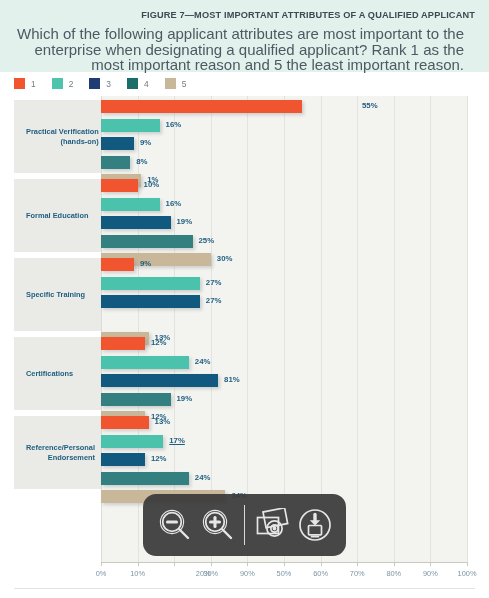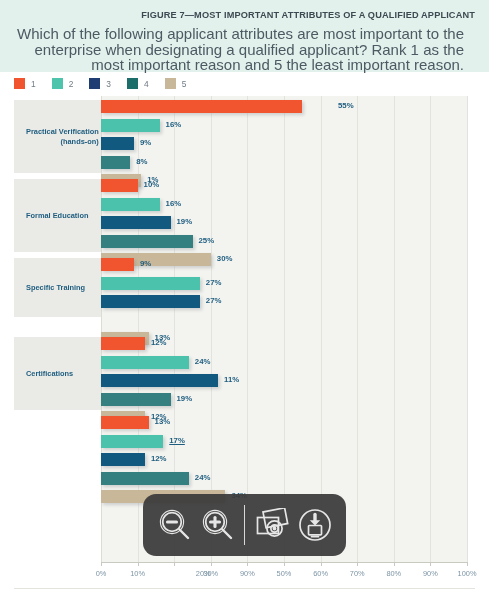--- a/index.html
+++ b/index.html
@@ -254,21 +254,21 @@
       <div class="gridline" style="left: 366px;"></div>
     </div>
   <div id="groups">
       <div class="group" style="top: 4px; height: 73px;">
         <div class="group-panel" style="height: 73px;">
           <div class="group-label">Practical Verification
 (hands-on)</div>
         </div>
         <div class="bar-row" style="top: 0px; width: 366px;">
           <div class="bar" style="width: 201.3px; background: rgb(240, 85, 47);"></div>
-          <div class="bar-value" style="left: 197px; padding-left: 40px;">55%</div>
+          <div class="bar-value" style="left: 221px; padding-left: 40px;">55%</div>
         </div>
         <div class="bar-row" style="top: 18.6px; width: 366px;">
           <div class="bar" style="width: 58.56px; background: rgb(75, 195, 172);"></div>
           <div class="bar-value" style="left: 64.56px;">16%</div>
         </div>
         <div class="bar-row" style="top: 37.2px; width: 366px;">
           <div class="bar" style="width: 32.94px; background: rgb(18, 89, 127);"></div>
           <div class="bar-value" style="left: 38.94px;">9%</div>
         </div>
         <div class="bar-row" style="top: 55.8px; width: 366px;">
@@ -299,21 +299,21 @@
         <div class="bar-row" style="top: 55.8px; width: 343px;">
           <div class="bar" style="width: 91.5px; background: rgb(52, 127, 128);"></div>
           <div class="bar-value" style="left: 97.5px;">25%</div>
         </div>
         <div class="bar-row" style="top: 74.4px; width: 366px;">
           <div class="bar" style="width: 109.8px; background: rgb(201, 183, 154);"></div>
           <div class="bar-value" style="left: 115.8px;">30%</div>
         </div>
       </div>
       <div class="group" style="top: 162px; height: 73px;">
-        <div class="group-panel" style="height: 59px;">
+        <div class="group-panel" style="height: 73px;">
           <div class="group-label">Specific Training</div>
         </div>
         <div class="bar-row" style="top: 0px; width: 366px;">
           <div class="bar" style="width: 32.94px; background: rgb(240, 85, 47);"></div>
           <div class="bar-value" style="left: 38.94px;">9%</div>
         </div>
         <div class="bar-row" style="top: 18.6px; width: 366px;">
           <div class="bar" style="width: 98.82px; background: rgb(75, 195, 172);"></div>
           <div class="bar-value" style="left: 104.82px;">27%</div>
         </div>
@@ -333,32 +333,36 @@
         <div class="bar-row" style="top: 0px; width: 366px;">
           <div class="bar" style="width: 43.92px; background: rgb(240, 85, 47);"></div>
           <div class="bar-value" style="left: 49.92px;">12%</div>
         </div>
         <div class="bar-row" style="top: 18.6px; width: 366px;">
           <div class="bar" style="width: 87.84px; background: rgb(75, 195, 172);"></div>
           <div class="bar-value" style="left: 93.84px;">24%</div>
         </div>
         <div class="bar-row" style="top: 37.2px; width: 366px;">
           <div class="bar" style="width: 117.12px; background: rgb(18, 89, 127);"></div>
-          <div class="bar-value" style="left: 123.12px;">11%</div>
+          <div class="bar-value" style="left: 123.12px;">81%</div>
         </div>
         <div class="bar-row" style="top: 55.8px; width: 366px;">
           <div class="bar" style="width: 69.54px; background: rgb(52, 127, 128);"></div>
           <div class="bar-value" style="left: 75.54px;">19%</div>
         </div>
         <div class="bar-row" style="top: 74.4px; width: 366px;">
           <div class="bar" style="width: 43.92px; background: rgb(201, 183, 154);"></div>
           <div class="bar-value" style="left: 49.92px;">12%</div>
         </div>
       </div>
       <div class="group" style="top: 320px; height: 73px;">
+        <div class="group-panel" style="height: 73px;">
+          <div class="group-label">Reference/Personal
+Endorsement</div>
+        </div>
         <div class="bar-row" style="top: 0px; width: 366px;">
           <div class="bar" style="width: 47.58px; background: rgb(240, 85, 47);"></div>
           <div class="bar-value" style="left: 53.58px;">13%</div>
         </div>
         <div class="bar-row" style="top: 18.6px; width: 366px;">
           <div class="bar" style="width: 62.22px; background: rgb(75, 195, 172);"></div>
           <div class="bar-value" style="left: 68.22px; text-decoration: underline;">17%</div>
         </div>
         <div class="bar-row" style="top: 37.2px; width: 366px;">
           <div class="bar" style="width: 43.92px; background: rgb(18, 89, 127);"></div>

